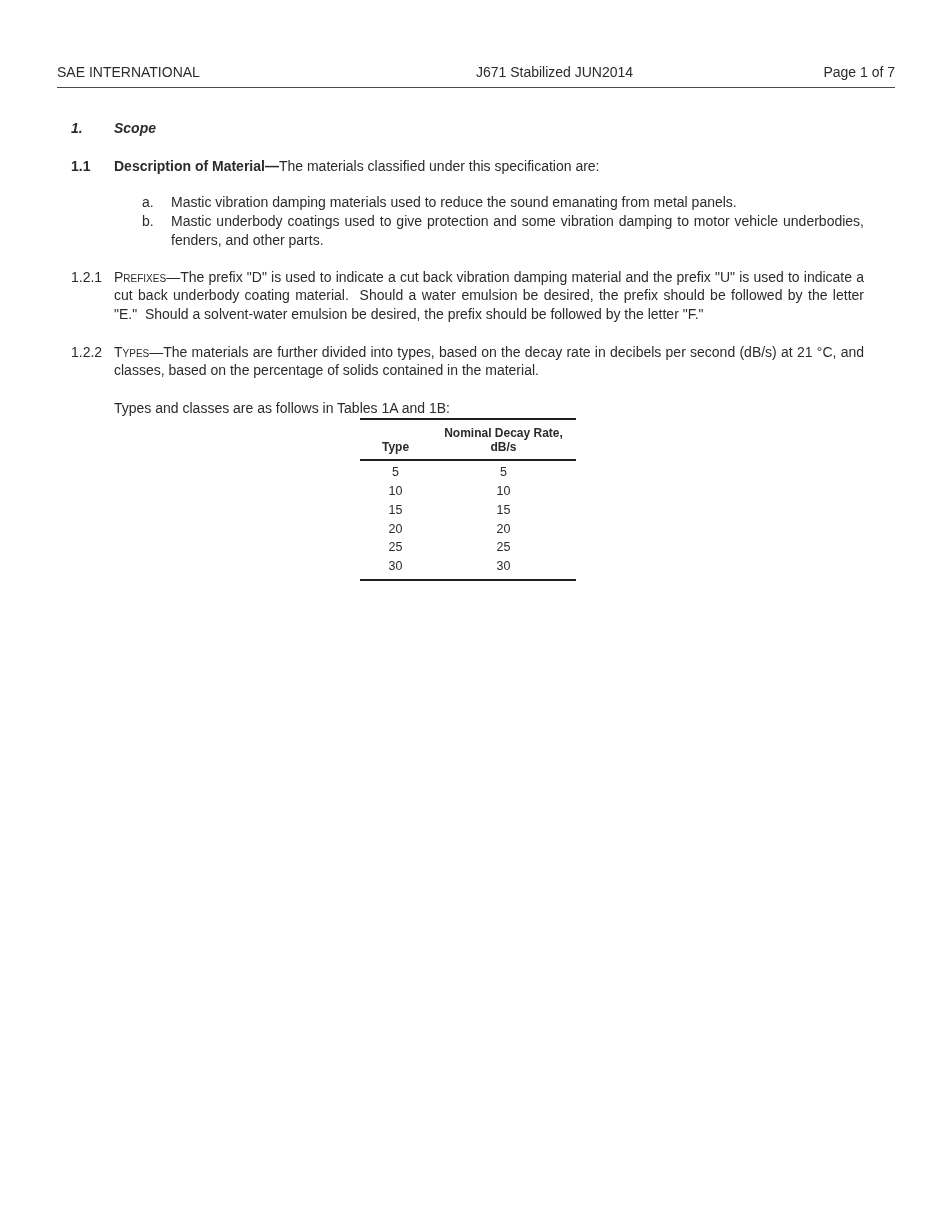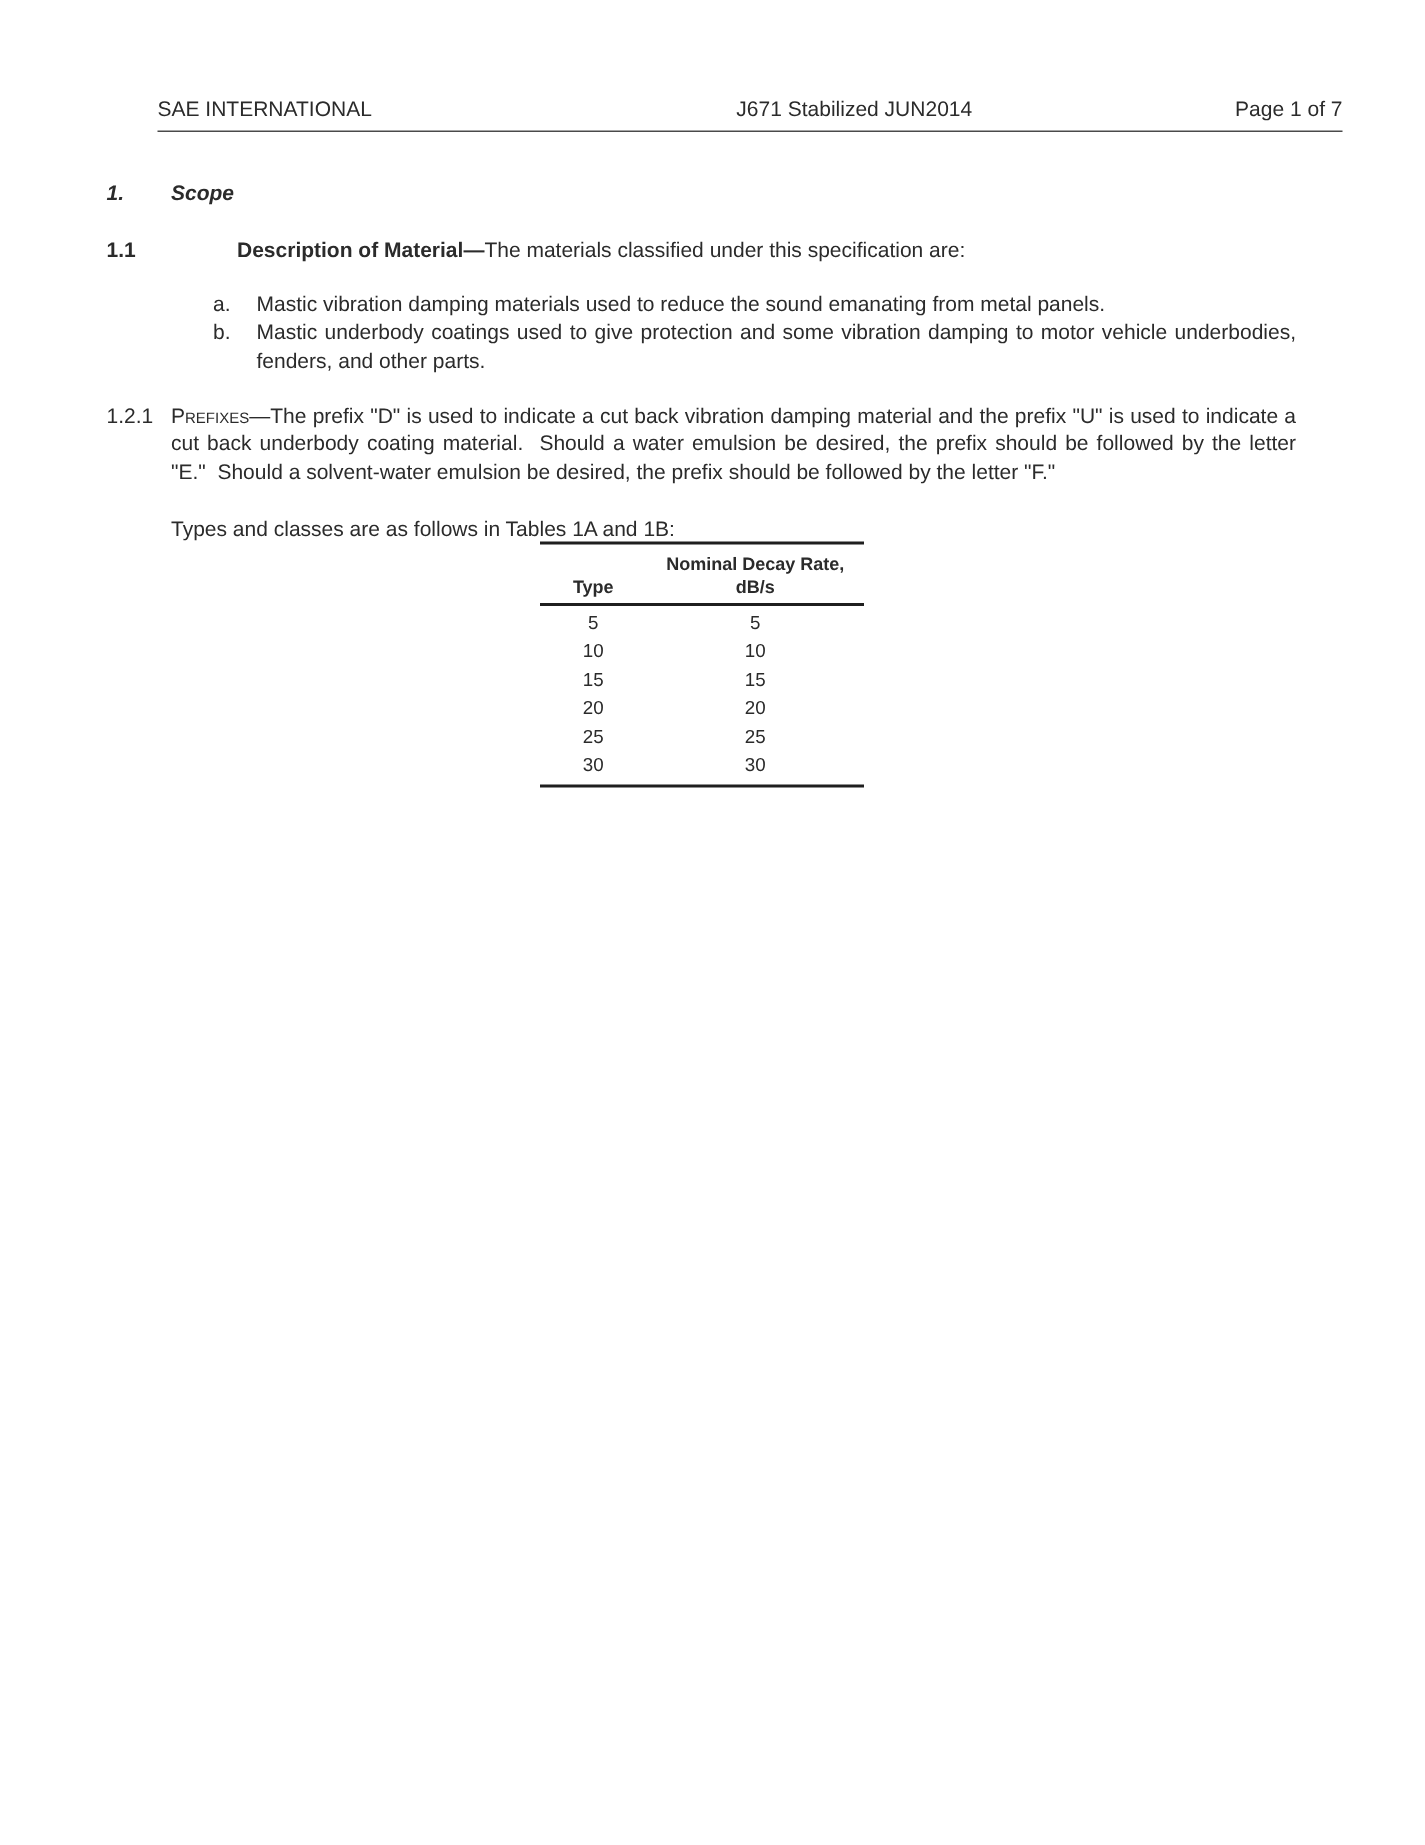--- a/index.html
+++ b/index.html
@@ -18,21 +18,20 @@
   .header {
     position: absolute;
     left: 57px;
     right: 55px;
     top: 64px;
     display: flex;
     align-items: baseline;
     padding-bottom: 7px;
     border-bottom: 1px solid #4a4a4a;
     font-size: 14px;
-    margin-left: 48px;
   }
   .header .h-left  { flex: 1; text-align: left;  }
   .header .h-mid   { flex: 1.2; text-align: right; }
   .header .h-right { flex: 1; text-align: right; }
 
   
   .content {
     position: absolute;
     left: 71px;
     right: 86px;
@@ -40,21 +39,21 @@
     font-size: 14px;
     line-height: 18.7px;
   }
   .para { display: flex; }
   .pnum { flex: 0 0 43px; }
   .ptext { flex: 1; }
   .jtext { text-align: justify; }
 
   .sec-scope { font-weight: bold; font-style: italic; margin-bottom: 19px; }
   .sec-head  { font-weight: bold; }
-  .mb18 { margin-bottom: 18px; gap: 44px; }
+  .mb18 { margin-bottom: 18px; }
   .mb19 { margin-bottom: 19px; }
 
   .bold { font-weight: bold; }
   .smallcaps { font-variant: small-caps; }
 
   .list { margin-left: 71px; margin-bottom: 18px; }
   .list-item { display: flex; }
   .marker { flex: 0 0 29px; }
   .itext { flex: 1; }
 
@@ -126,20 +125,24 @@
         <span class="itext jtext">Mastic underbody coatings used to give protection and some vibration damping to motor vehicle underbodies, fenders, and other parts.</span>
       </div>
     </div>
 
 
     <div class="para mb19">
       <span class="pnum">1.2.1</span>
       <span class="ptext jtext"><span class="smallcaps">Prefixes</span><span>—The prefix "D" is used to indicate a cut back vibration damping material and the prefix "U" is used to indicate a cut back underbody coating material.&nbsp; Should a water emulsion be desired, the prefix should be followed by the letter "E."&nbsp; Should a solvent-water emulsion be desired, the prefix should be followed by the letter "F."</span></span>
     </div>
 
+    <div class="para mb19">
+      <span class="pnum">1.2.2</span>
+      <span class="ptext jtext"><span class="smallcaps">Types</span><span>—The materials are further divided into types, based on the decay rate in decibels per second (dB/s) at 21 °C, and classes, based on the percentage of solids contained in the material.</span></span>
+    </div>
 
     <div class="indent-note">Types and classes are as follows in Tables 1A and 1B:</div>
 
 
     <div class="dtable">
       <div class="thead">
         <span class="col-type">Type</span>
         <span class="col-rate">
           <span>Nominal Decay Rate,</span><br>
           <span>dB/s</span>

